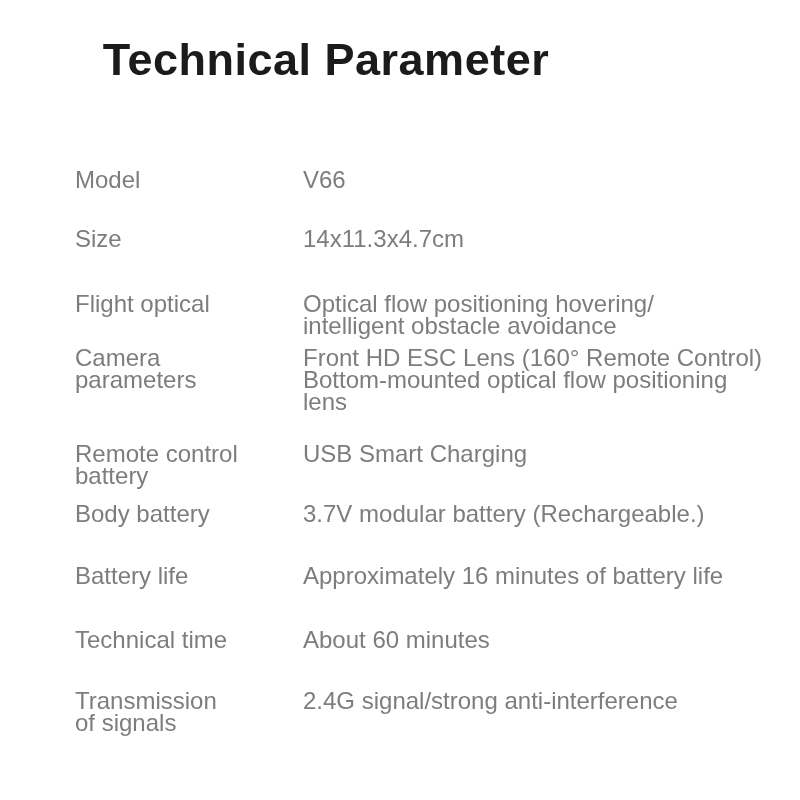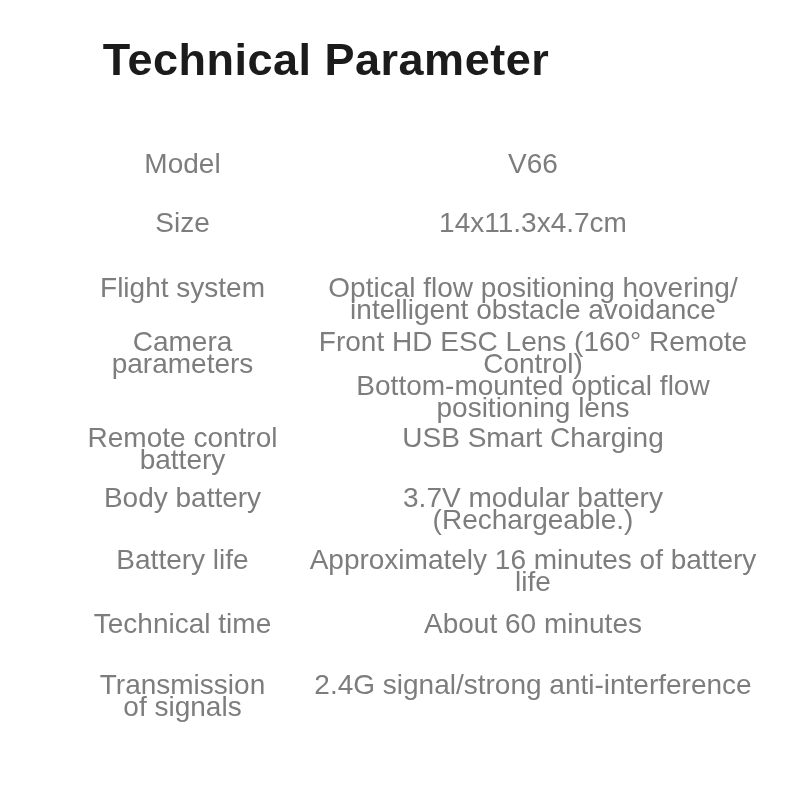--- a/index.html
+++ b/index.html
@@ -28,26 +28,25 @@
     white-space: nowrap;
   }
   .spec-row {
     position: absolute;
     left: 0;
     width: 800px;
   }
   .spec-label,
   .spec-value {
     position: absolute;
-    top: 0;
-    font-size: 28px;
+    top: 16px;
+    font-size: 24px;
     line-height: 22px;
     color: var(--body-color, #7d7d7d);
     white-space: pre-line;
-    text-align: center;
   }
   .spec-label {
     left: 75px;
     width: 215px;
   }
   .spec-value {
     left: 303px;
     width: 460px;
   }
   
@@ -72,21 +71,21 @@
     <div class="spec-label">Model</div>
     <div class="spec-value">V66</div>
   </div>
 
   <div class="spec-row row-1">
     <div class="spec-label">Size</div>
     <div class="spec-value">14x11.3x4.7cm</div>
   </div>
 
   <div class="spec-row row-2">
-    <div class="spec-label">Flight system</div>
+    <div class="spec-label">Flight optical</div>
     <div class="spec-value">Optical flow positioning hovering/
 intelligent obstacle avoidance</div>
   </div>
 
   <div class="spec-row row-3">
     <div class="spec-label">Camera
 parameters</div>
     <div class="spec-value">Front HD ESC Lens (160° Remote Control)
 Bottom-mounted optical flow positioning lens</div>
   </div>

